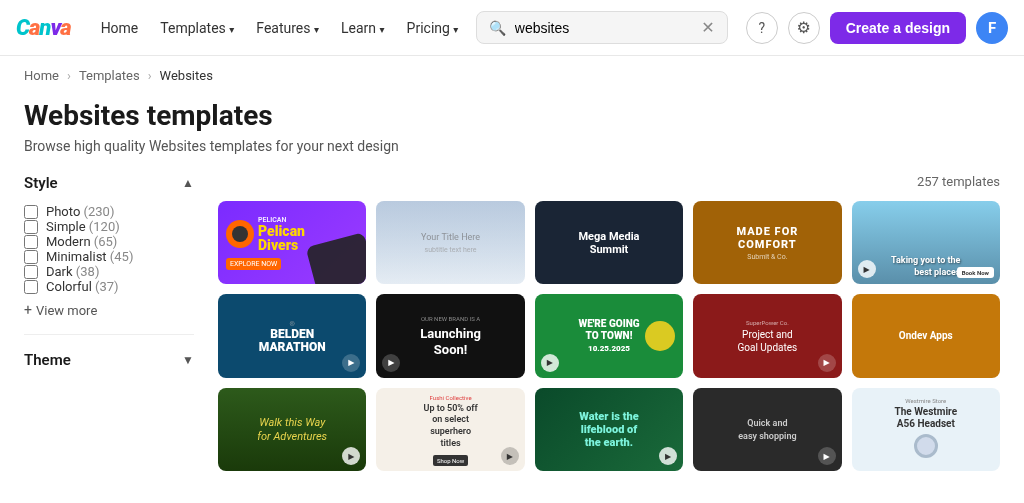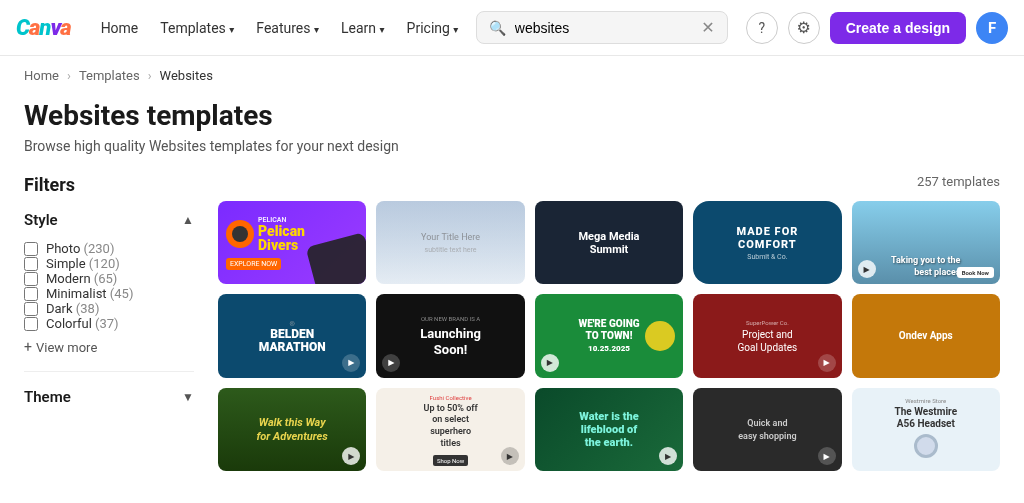--- a/index.html
+++ b/index.html
@@ -41,21 +41,20 @@
 </div>
 
 <div style="padding:4px 24px 20px;">
   <h1 style="font-size:28px;font-weight:700;color:#1a1a1a;margin-bottom:6px;">Websites templates</h1>
   <p style="font-size:14px;color:#555;">Browse high quality Websites templates for your next design</p>
 </div>
 
 <div style="display:flex;padding:0 24px;gap:24px;">
 
   <div style="width:170px;flex-shrink:0;">
-    <div style="font-size:18px;font-weight:700;margin-bottom:16px;color:#1a1a1a;">Filters</div>
 
     <div style="display:flex;align-items:center;justify-content:space-between;font-size:15px;font-weight:600;margin-bottom:12px;cursor:pointer;">
       <span>Style</span>
       <span style="font-size:12px;color:#555;">▲</span>
     </div>
 
     <div style="display:flex;flex-direction:column;margin-bottom:8px;">
       <label style="display:flex;align-items:center;gap:8px;font-size:13px;color:#333;cursor:pointer;">
         <input type="checkbox" style="width: 14px; height: 14px; cursor: pointer;">
         <span>Photo <span style="color:#888;">(230)</span></span>
@@ -123,21 +122,21 @@
         </div>
         <div style="position:absolute;inset:0;background:linear-gradient(180deg,rgba(150,170,200,0.3) 0%,rgba(200,220,240,0.1) 100%);"></div>
       </div>
 
       <div style="border-radius:8px;overflow:hidden;cursor:pointer;position:relative;aspect-ratio:16/9;background:#1a2535;display:flex;align-items:center;justify-content:center;">
         <div style="text-align:center;">
           <div style="color:#fff;font-size:11px;font-weight:700;line-height:1.2;">Mega Media<br>Summit</div>
         </div>
       </div>
 
-      <div style="border-radius:16px;overflow:hidden;cursor:pointer;position:relative;aspect-ratio:16/9;background:#0c4a6e;display:flex;align-items:center;justify-content:center;">
+      <div style="border-radius:8px;overflow:hidden;cursor:pointer;position:relative;aspect-ratio:16/9;background:#a16207;display:flex;align-items:center;justify-content:center;">
         <div style="text-align:center;padding:4px;">
           <div style="color:#fff;font-size:11px;font-weight:800;text-transform:uppercase;letter-spacing:1px;line-height:1.2;">MADE FOR<br>COMFORT</div>
           <div style="color:rgba(255,255,255,0.7);font-size:7px;margin-top:2px;">Submit &amp; Co.</div>
         </div>
       </div>
 
       <div style="border-radius:8px;overflow:hidden;cursor:pointer;position:relative;aspect-ratio:16/9;background:linear-gradient(180deg,#87CEEB,#5a8faa);display:flex;align-items:flex-end;justify-content:center;padding:6px;">
         <div style="text-align:right;">
           <div style="color:#fff;font-size:9px;font-weight:700;line-height:1.3;text-shadow:1px 1px 2px rgba(0,0,0,0.5);">Taking you to the<br>best places</div>
         </div>
@@ -178,21 +177,21 @@
       </div>
 
       <div style="border-radius:8px;overflow:hidden;cursor:pointer;position:relative;aspect-ratio:16/9;background:#c4780a;display:flex;align-items:center;justify-content:center;">
         <div style="text-align:center;padding:4px;">
           <div style="color:#fff;font-size:10px;font-weight:700;line-height:1.2;">Ondev Apps</div>
         </div>
       </div>
 
       <div style="border-radius:8px;overflow:hidden;cursor:pointer;position:relative;aspect-ratio:16/9;background:linear-gradient(180deg,#2d5a1b,#1a3a0a);display:flex;align-items:center;justify-content:center;">
         <div style="text-align:center;padding:6px;">
-          <div style="color:#e8d44d;font-size:11px;font-weight:700;font-style:italic;line-height:1.2;">Walk this Way<br>for Adventures</div>
+          <div style="color:#e8d44d;font-size:11px;font-weight:400;font-style:italic;line-height:1.2;">Walk this Way<br>for Adventures</div>
         </div>
         <div style="position:absolute;bottom:6px;right:6px;width:18px;height:18px;background:rgba(255,255,255,0.8);border-radius:50%;display:flex;align-items:center;justify-content:center;font-size:8px;color:#333;">▶</div>
       </div>
 
       <div style="border-radius:8px;overflow:hidden;cursor:pointer;position:relative;aspect-ratio:16/9;background:#f5f0e8;display:flex;align-items:center;justify-content:center;">
         <div style="text-align:center;padding:4px;">
           <div style="color:#e04040;font-size:6px;margin-bottom:2px;">Fushi Collective</div>
           <div style="color:#333;font-size:9px;font-weight:600;line-height:1.3;">Up to 50% off<br>on select<br>superhero<br>titles</div>
           <div style="background:#333;color:#fff;font-size:6px;padding:2px 4px;border-radius:2px;margin-top:3px;display:inline-block;">Shop Now</div>
         </div>

